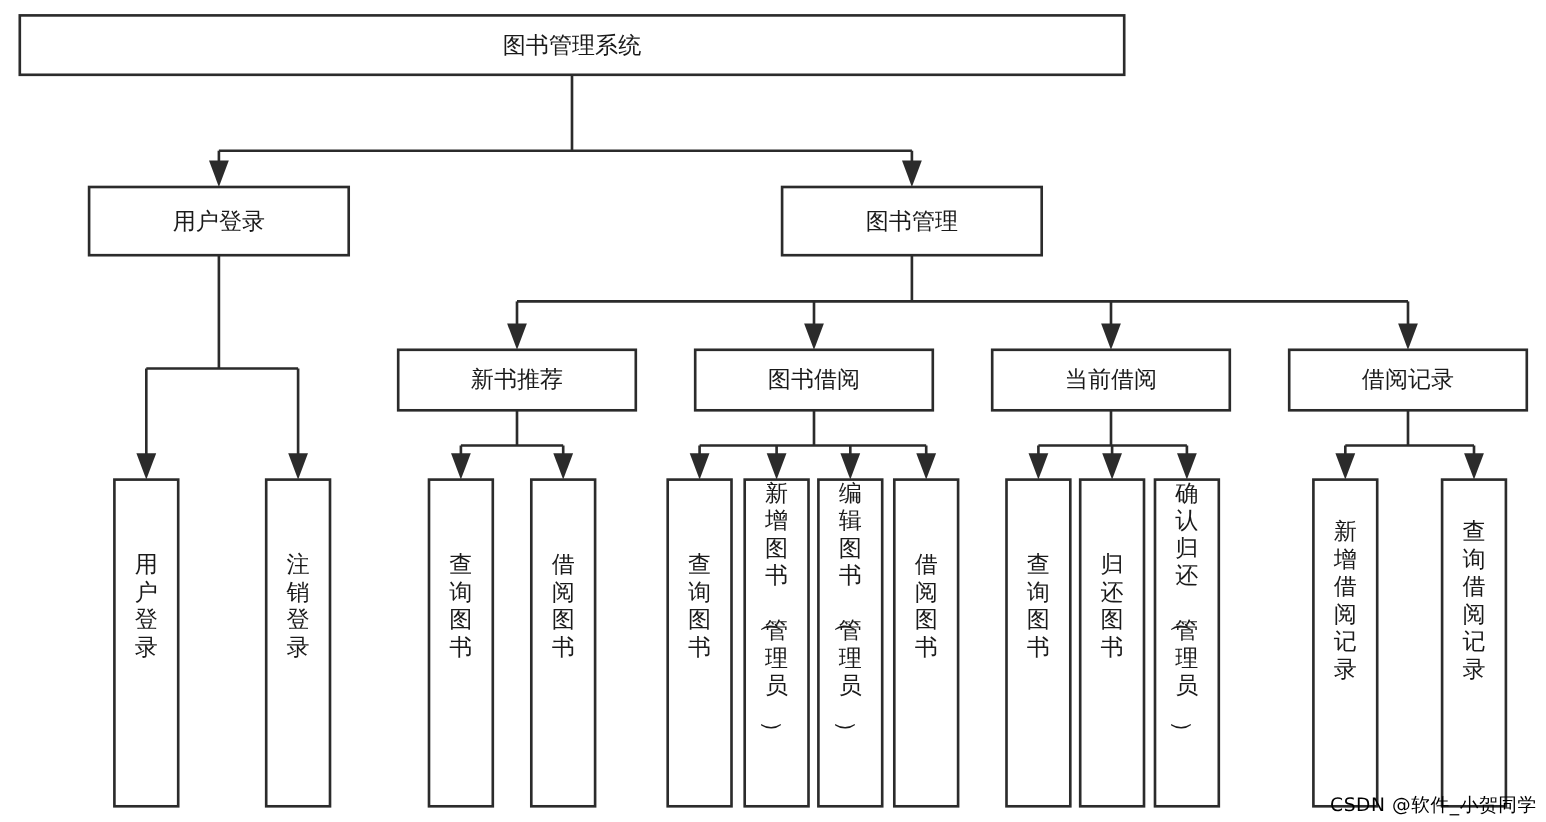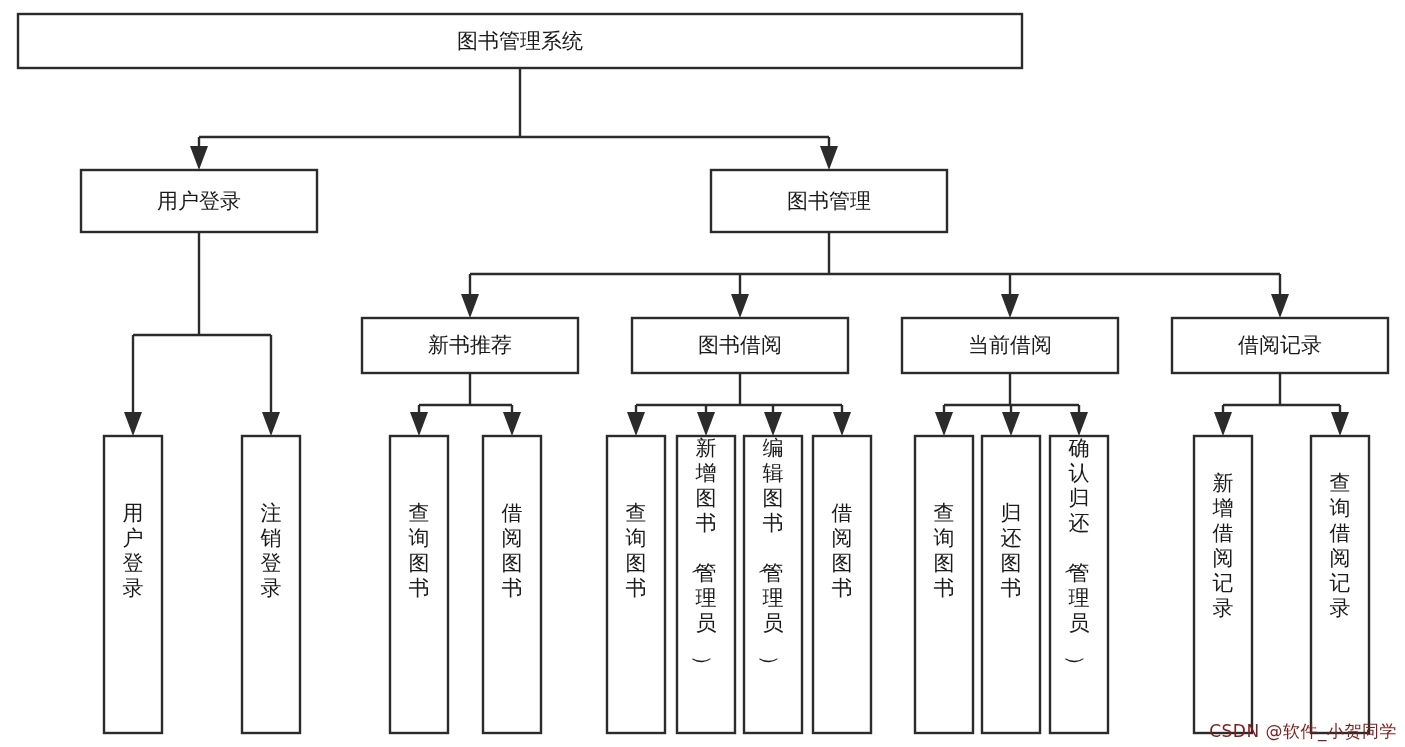--- a/index.html
+++ b/index.html
@@ -54,21 +54,21 @@
     fill: #1a1a1a;
     font-size: 21px;
     text-anchor: middle;
   }
   .watermark {
     position: absolute;
     right: 8px;
     bottom: 4px;
     font-family: "DejaVu Sans", "Liberation Sans", sans-serif;
     font-size: 17px;
-    color: #7f1d1d;
+    color: #000000;
     letter-spacing: 0.5px;
     white-space: nowrap;
     user-select: none;
   }
 </style>
 </head>
 <body>
 
 <div id="diagram-root">
 

